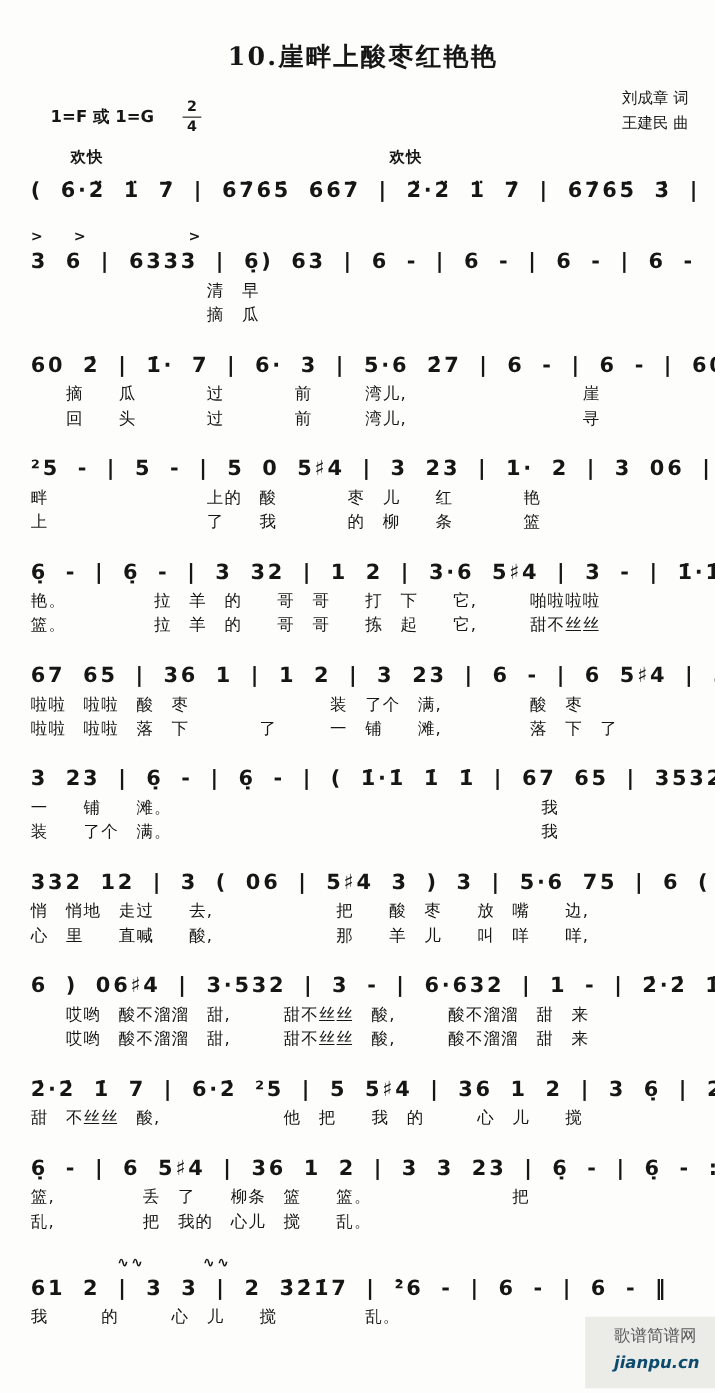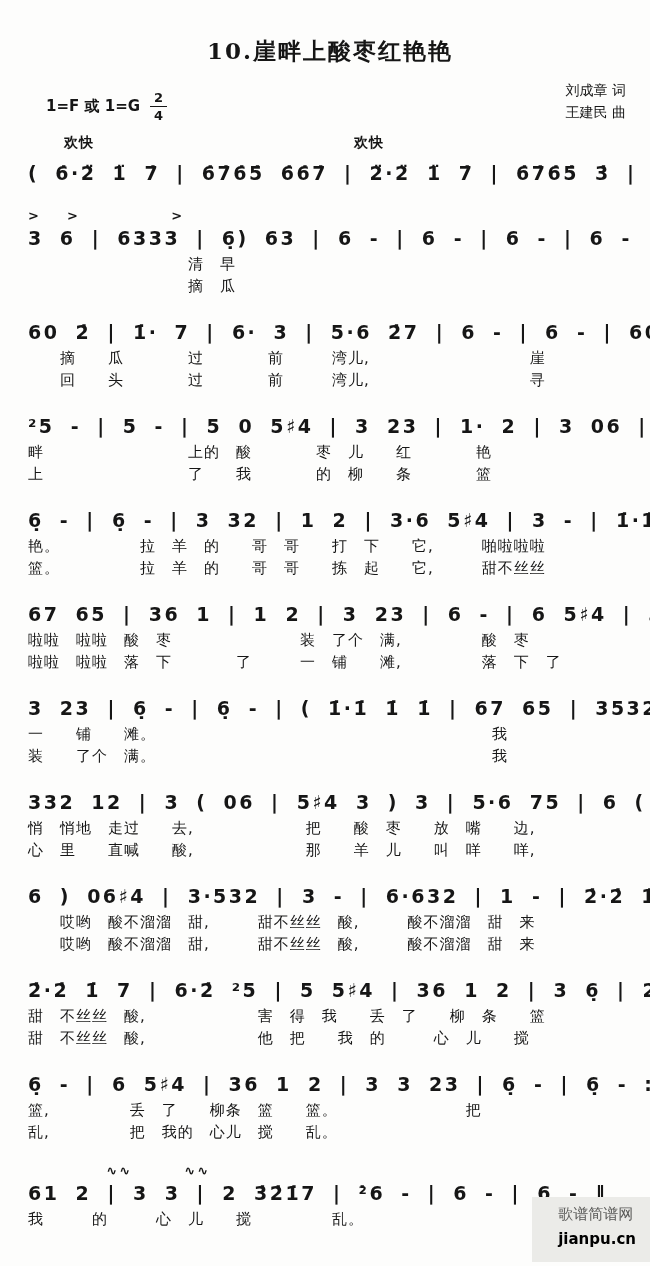--- a/index.html
+++ b/index.html
@@ -11,21 +11,21 @@
   .sheet{position:relative;width:650px;height:1266px;}
   .inner{padding:24px 18px 0 28px;}
 
   .title{
     text-align:center;font-size:23px;font-weight:bold;
     font-family:"DejaVu Serif","Liberation Serif",serif;
     letter-spacing:2px;margin:12px 0 10px 0;
   }
 
   .meta-row{display:flex;justify-content:space-between;align-items:flex-start;margin:4px 6px 2px 18px;}
-  .keybox{display:flex;align-items:center;gap:10px;font-size:15px;font-weight:bold;margin-top:14px;}
+  .keybox{display:flex;align-items:center;gap:26px;font-size:15px;font-weight:bold;margin-top:14px;}
   .ts{display:inline-flex;flex-direction:column;align-items:center;line-height:1;font-size:13px;font-weight:bold;}
   .ts .num{border-bottom:1.5px solid #161616;padding:0 4px 2px;}
   .ts .den{padding-top:2px;}
   .credits{text-align:right;font-size:14px;line-height:1.6;margin-top:2px;}
 
   .tempo-row{position:relative;height:22px;margin-top:10px;}
   .tempo{position:absolute;top:0;font-size:14px;font-weight:bold;letter-spacing:1px;}
   .tempo.first{left:36px;}
   .tempo.second{left:326px;}
 
@@ -129,36 +129,35 @@
       </div>
 
       <div class="system">
         <div class="notes">6 ) 06♯4 | 3·532 | 3 - | 6·632 | 1 - | 2̇·2̇ 1̇ 7 | 67 5 6 |</div>
         <div class="lyric">　　哎哟　酸不溜溜　甜,　　　甜不丝丝　酸,　　　酸不溜溜　甜　来</div>
         <div class="lyric">　　哎哟　酸不溜溜　甜,　　　甜不丝丝　酸,　　　酸不溜溜　甜　来</div>
       </div>
 
       <div class="system">
         <div class="notes">2̇·2̇ 1̇ 7 | 6·2̇ ²5 | 5 5♯4 | 36 1 2 | 3 6̣ | 2· 3 | 5·6 2̇7 |</div>
-        <div class="lyric">甜　不丝丝　酸,　　　　　　　害　得　我　　丢　了　　柳　条　　篮</div>
         <div class="lyric">甜　不丝丝　酸,　　　　　　　他　把　　我　的　　　心　儿　　搅</div>
       </div>
 
       <div class="system">
         <div class="notes">6̣ - | 6 5♯4 | 36 1 2 | 3 3 23 | 6̣ - | 6̣ - :‖ 3 6 |</div>
         <div class="lyric">篮,　　　　　丢　了　　柳条　篮　　篮。　　　　　　　　把</div>
         <div class="lyric">乱,　　　　　把　我的　心儿　搅　　乱。</div>
       </div>
 
       <div class="system">
         <div class="marks">            ∿∿        ∿∿</div>
         <div class="notes">61 2 | 3 3 | 2 3̇2̇1̇7 | ²̇6 - | 6 - | 6 - ‖</div>
         <div class="lyric">我　　　的　　　心　儿　　搅　　　　　乱。</div>
       </div>
 
     </div>
   </div>
 
   <div class="footer" style="background: rgb(235, 235, 232); flex-direction: column;">
     <span class="site-name">歌谱简谱网</span>
-    <span class="site-link" style="color: #000000;">jianpu.cn</span>
+    <span class="site-link" style="color: #0c4a6e; font-style: italic;">jianpu.cn</span>
   </div>
 </div>
 
 </body></html>

